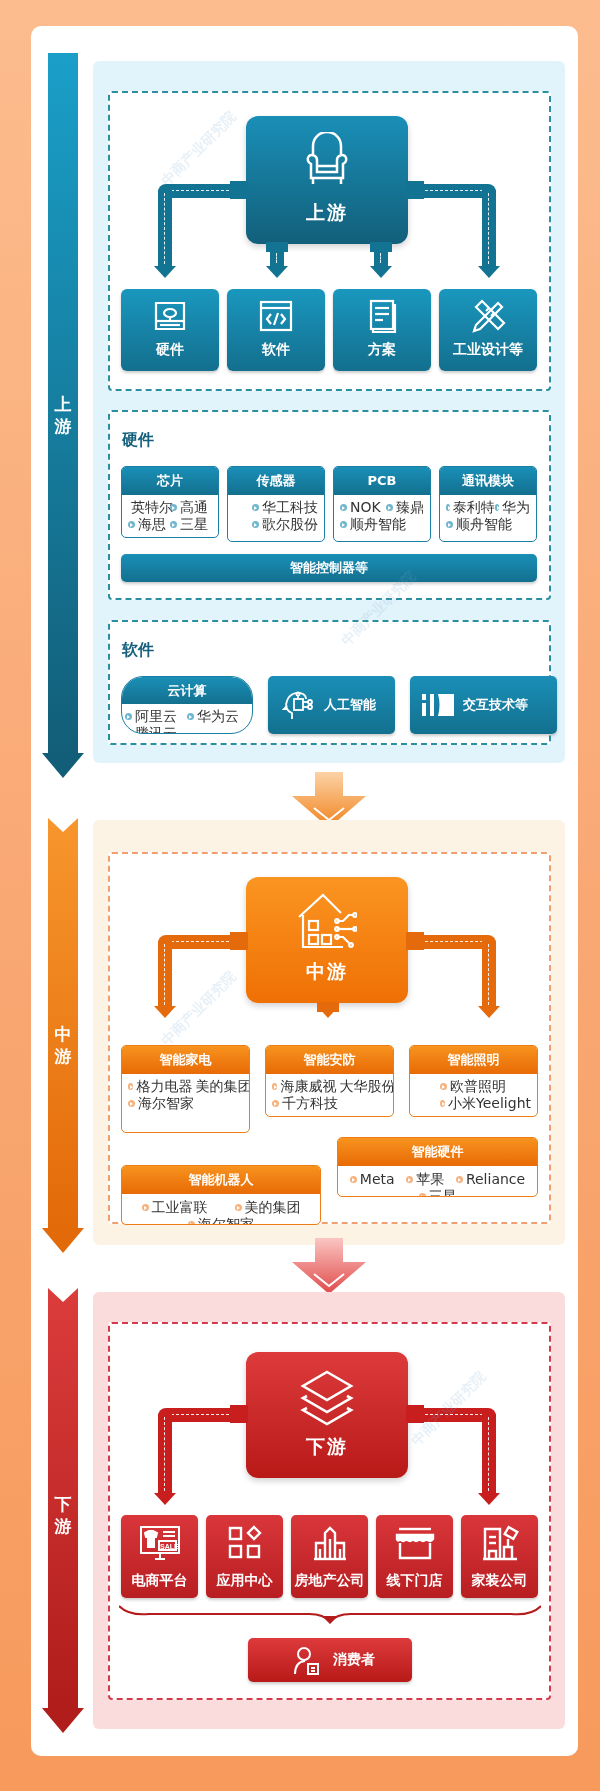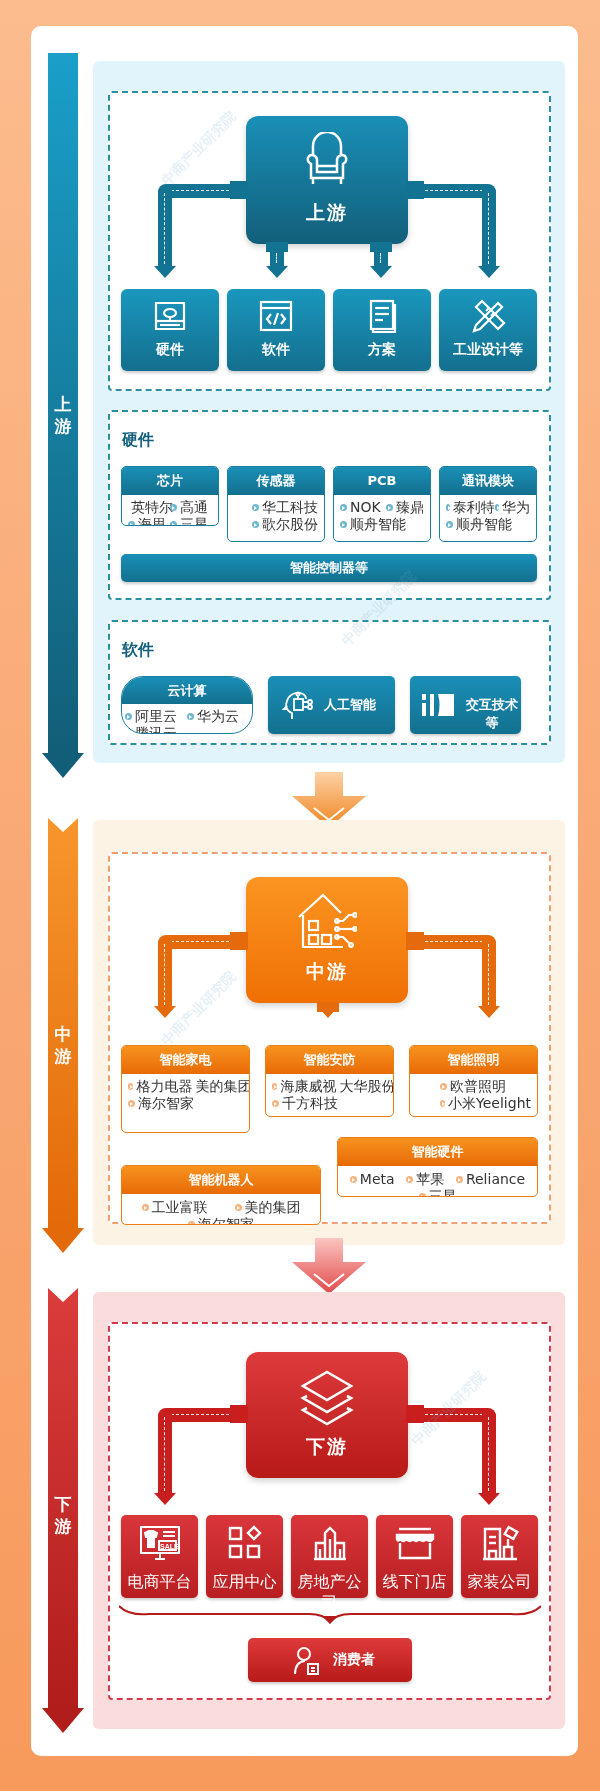--- a/index.html
+++ b/index.html
@@ -74,21 +74,21 @@
   .bar-btn {
     position: absolute; border-radius: 5px; color: #fff; font-weight: bold; text-align: center;
     background: linear-gradient(180deg, #1a8fb7, #13708f); box-shadow: 0 2px 3px rgba(0,0,0,0.2);
   }
   .red-card {
     position: absolute; top: 1515px; width: 77px; height: 83px; border-radius: 5px;
     background: linear-gradient(180deg, #d9363a 0%, #b81e21 100%); color: #fff; text-align: center;
     box-shadow: 0 2px 3px rgba(0,0,0,0.2);
   }
   .red-card .ic { position: absolute; left: 50%; top: 10px; transform: translateX(-50%); }
-  .red-card .lbl { position: absolute; left: 0; right: 0; top: 57px; font-size: 16px; font-weight: normal; }
+  .red-card .lbl { position: absolute; left: 0; right: 0; top: 57px; font-size: 14px; font-weight: bold; }
   .flow-arrow { position: absolute; }
   .watermark { position: absolute; font-size: 14px; color: rgba(120,170,210,0.18); transform: rotate(-45deg); white-space: nowrap; pointer-events: none; font-weight: bold; }
 </style>
 </head>
 <body>
 
 <div class="card"></div>
 
 <div class="stage-bar" style="top:53px;height:725px;">
   <div class="shaft" style="height:700px;background:linear-gradient(180deg,#1a9fc9,#125e78);"></div>
@@ -173,21 +173,21 @@
       <line x1="16" y1="12" x2="19" y2="9"></line>
       <line x1="21" y1="17" x2="24" y2="14"></line>
     <path d="M28 4 L32 8 L10 30 L4 32 L6 26 Z"></path>
   </svg>
   <div class="lbl">工业设计等</div>
 </div>
 
 <div class="dash" style="left:108px;top:410px;width:443px;height:190px;border-color:#2a8fa0;"></div>
 <div class="sec-title" style="left:122px;top:430px;">硬件</div>
 
-<div class="sub-box blue" style="left:121px;top:466px;width:98px;height:60px;">
+<div class="sub-box blue" style="left:121px;top:466px;width:98px;height:72px;">
   <div class="sub-head">芯片</div>
   <div class="sub-body">
     <span class="item" style="width:50%">
         <span class="bullet"></span>
         <span>英特尔</span>
       </span>
     <span class="item" style="width:50%">
         <span class="bullet"></span>
         <span>高通</span>
       </span>
@@ -276,21 +276,21 @@
     <rect x="12" y="10" width="9" height="11"></rect>
       <line x1="21" y1="13" x2="26" y2="13"></line>
       <circle cx="28" cy="13" r="2"></circle>
       <line x1="21" y1="18" x2="26" y2="18"></line>
       <circle cx="28" cy="18" r="2"></circle>
       <line x1="16" y1="10" x2="16" y2="6"></line>
       <circle cx="16" cy="5" r="1.6"></circle>
   </svg>
   <span class="abs" style="left:56px;top:20px;font-size:13px;">人工智能</span>
 </div>
-<div class="bar-btn" style="left:410px;top:676px;width:111px;height:58px;">
+<div class="bar-btn" style="left:410px;top:676px;width:147px;height:58px;">
   <svg class="abs" style="left:12px;top:16px;" width="34" height="26" viewBox="0 0 34 26" fill="#fff">
     <rect x="0" y="2" width="4" height="6"></rect>
       <rect x="0" y="11" width="4" height="13"></rect>
       <rect x="8" y="2" width="4" height="22"></rect>
     <path d="M16 2 H32 V24 H16 Q19 13 16 2Z"></path>
       <rect x="0" y="20" width="8" height="2" opacity="0"></rect>
   </svg>
   <span class="abs" style="left:53px;top:20px;font-size:13px;">交互技术等</span>
 </div>
 

